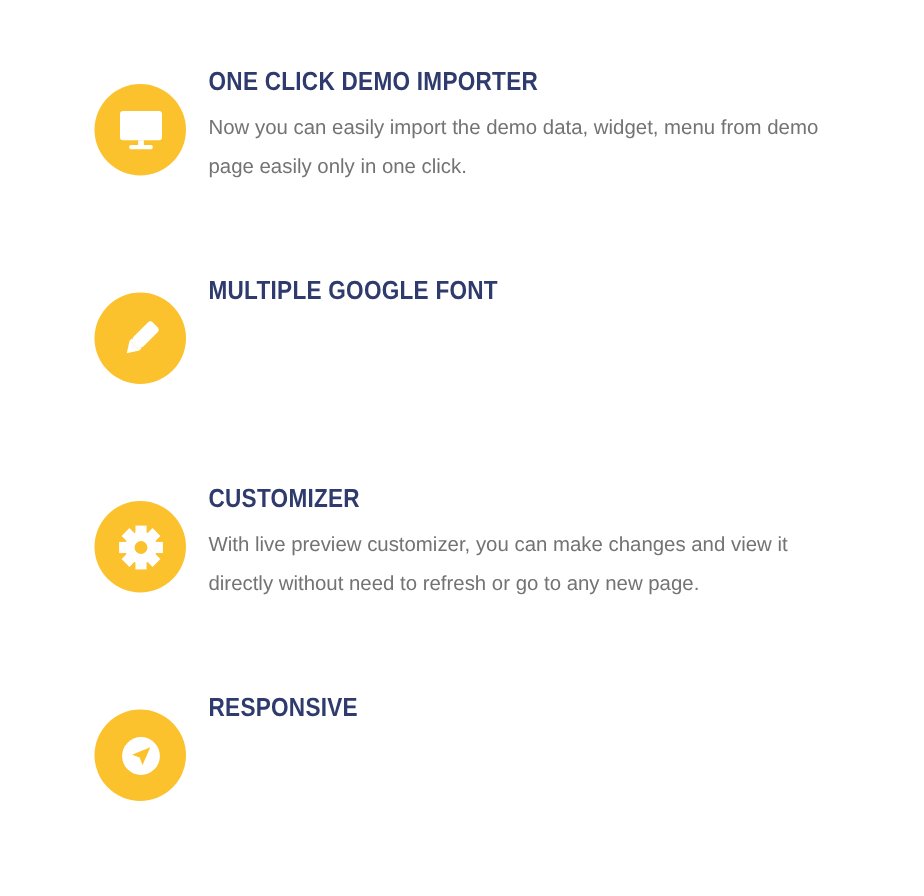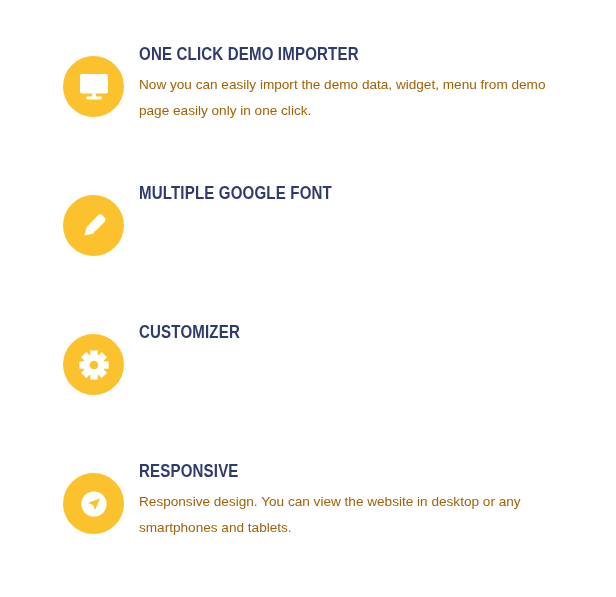--- a/index.html
+++ b/index.html
@@ -62,21 +62,21 @@
     text-transform: uppercase;
     transform: scaleX(0.86);
     transform-origin: left center;
     white-space: nowrap;
   }
 
   .feature-desc {
     margin: 8px 0 0 0;
     font-size: 13.6px;
     line-height: 26px;
-    color: #a16207;
+    color: #737373;
     font-weight: normal;
   }
 </style>
 </head>
 <body>
 
 <div class="feature-list">
 
   <div class="feature-item">
     <div class="feature-icon-circle">
@@ -125,31 +125,31 @@
             <rect x="0.4" y="11.3" width="6.4" height="7.4" transform="rotate(45 15 15)"></rect>
             <rect x="23.2" y="11.3" width="6.4" height="7.4" transform="rotate(45 15 15)"></rect>
             <circle cx="15" cy="15" r="10.6"></circle>
           </g>
           <circle cx="15" cy="15" r="4.3" fill="#fbc22e"></circle>
         </svg>
       </span>
     </div>
     <div class="feature-text">
       <h3 class="feature-title">CUSTOMIZER</h3>
+      <p class="feature-desc">With live preview customizer, you can make changes and view it directly without need to refresh or go to any new page.</p>
     </div>
   </div>
 
   <div class="feature-item">
     <div class="feature-icon-circle">
       <span>
         <svg width="30" height="30" viewBox="0 0 30 30" aria-hidden="true">
           <circle cx="15" cy="15" r="12.6" fill="#ffffff"></circle>
           <path d="M21.2 9.2 L9.0 14.1 L14.1 16.0 L16.0 21.1 Z" fill="#fbc22e"></path>
         </svg>
       </span>
     </div>
     <div class="feature-text">
       <h3 class="feature-title">RESPONSIVE</h3>
-      <p class="feature-desc">Responsive design. You can view the website in desktop or any smartphones and tablets.</p>
     </div>
   </div>
 
 </div>
 
 </body></html>

